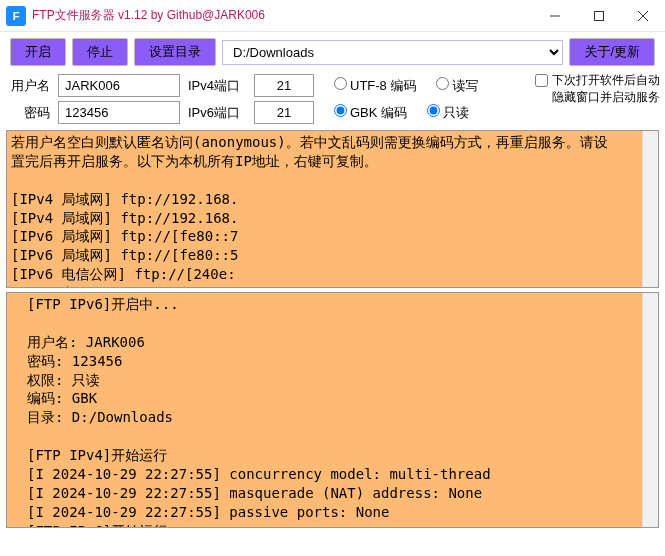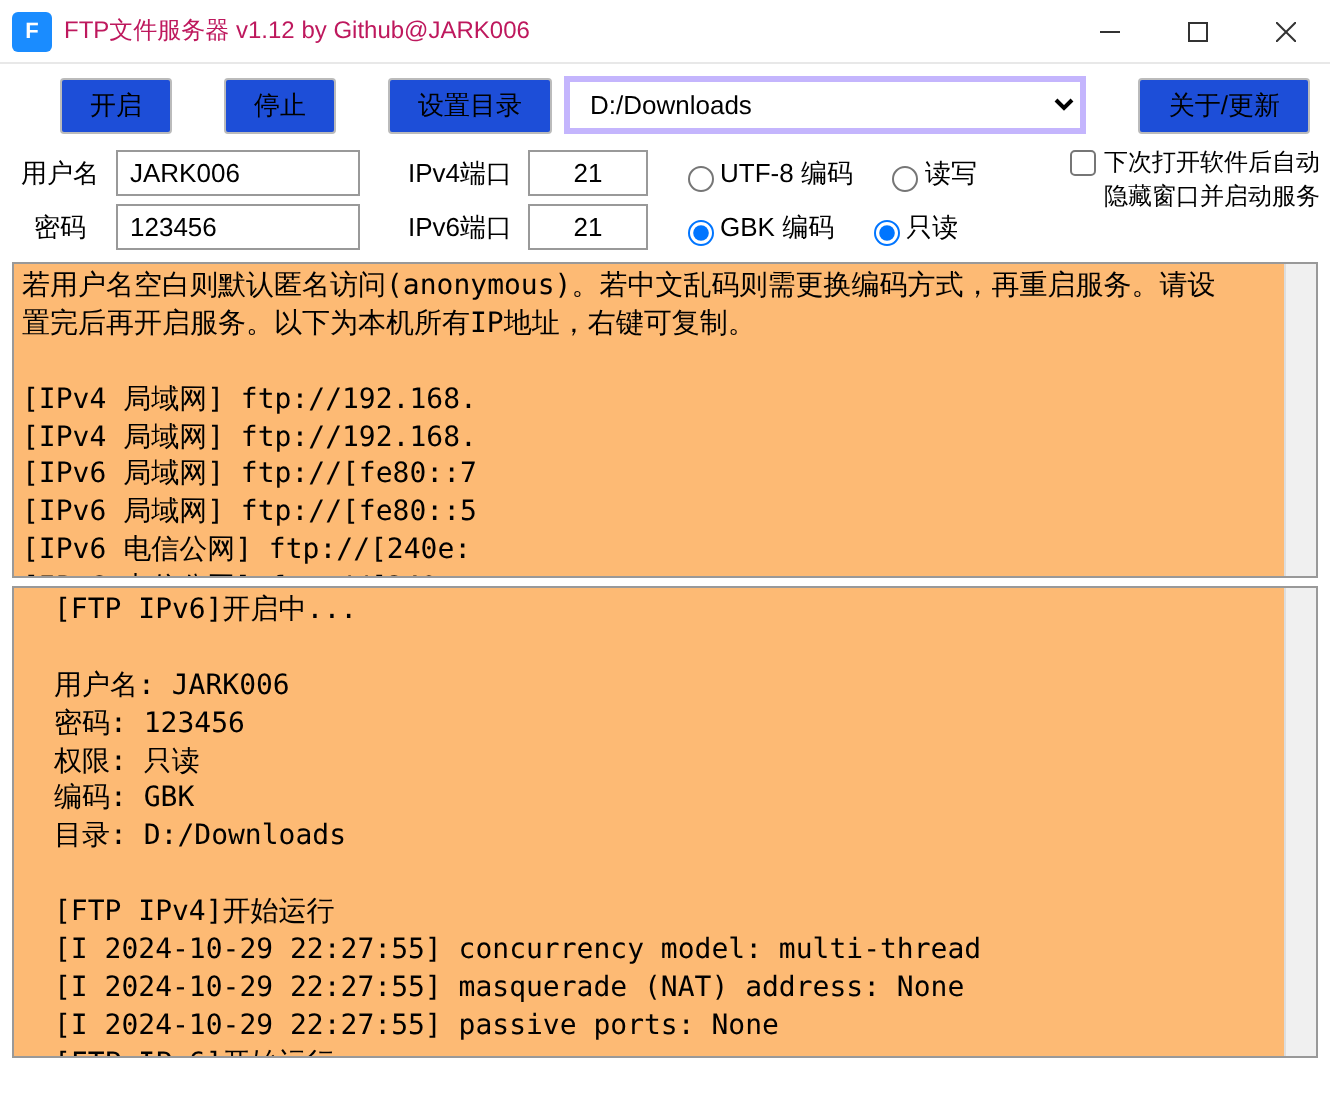--- a/index.html
+++ b/index.html
@@ -2,29 +2,29 @@
 <html><head>
 <meta charset="utf-8">
 <style>
 * { box-sizing: border-box; margin: 0; padding: 0; }
 body { font-family: "Microsoft YaHei", "SimSun", sans-serif; font-size: 13px; background: #fff; width: 665px; }
 .titlebar { height: 32px; background: #fff; display: flex; align-items: center; padding: 0 0 0 6px; border-bottom: 1px solid #e8e8e8; }
 .titlebar .appicon { width: 20px; height: 20px; background: #1a8cff; border-radius: 3px; margin-right: 6px; display: flex; align-items: center; justify-content: center; color: #fff; font-size: 11px; font-weight: bold; }
 .titlebar .title { flex: 1; font-size: 12px; color: #be185d; }
 .titlebar .winbtn { width: 44px; height: 32px; display: flex; align-items: center; justify-content: center; cursor: pointer; }
 .toolbar { padding: 6px 10px; display: flex; gap: 6px; align-items: center; }
-.btn { border: 1px solid #bbb; background: #1d4ed8; padding: 4px 14px; font-size: 13px; cursor: pointer; border-radius: 2px; margin-left: 20px; }
-.select { flex: 1; border: 3px solid #c4b5fd; padding: 3px 6px; font-size: 13px; background: #fff; }
+.btn { border: 1px solid #bbb; background: #8b5cf6; padding: 4px 14px; font-size: 13px; cursor: pointer; border-radius: 2px; }
+.select { flex: 1; border: 1px solid #c4b5fd; padding: 3px 6px; font-size: 13px; background: #fff; }
 .formrow { padding: 2px 10px; display: flex; gap: 8px; align-items: center; }
-.label { width: 40px; text-align: center; }
+.label { width: 40px; text-align: right; }
 .input { border: 1px solid #999; padding: 3px 6px; font-size: 13px; background: #fff; }
 .input.user { width: 122px; }
-.lbl2 { width: 58px; text-align: right; margin-left: 10px; }
+.lbl2 { width: 58px; text-align: left; }
 .input.port { width: 60px; text-align: center; }
-.radio { margin-left: 12px; display: flex; align-items: flex-end; gap: 3px; cursor: pointer; }
+.radio { margin-left: 12px; display: flex; align-items: flex-start; gap: 3px; cursor: pointer; }
 .radio input { cursor: pointer; }
 .sidecheck { display: flex; align-items: flex-start; gap: 4px; margin-left: 10px; font-size: 12px; line-height: 1.4; width: 130px; justify-content: space-between; }
 .sidecheck input { margin-top: 2px; cursor: pointer; }
 .logbox { margin: 4px 6px 2px 6px; border: 1px solid #999; background: #fdba74; font-family: "SimSun", Consolas, monospace; font-size: 14px; line-height: 1.35; padding: 2px 4px; white-space: pre; overflow: hidden; position: relative; }
 .logbox.top { height: 158px; }
 .logbox.bot { height: 236px; padding-left: 20px; }
 .scrollbar { position: absolute; right: 0; top: 0; bottom: 0; width: 16px; background: #f0f0f0; border-left: 1px solid #ddd; }
 .formgrid { display: flex; }
 .formleft { flex: 1; }
 </style>

